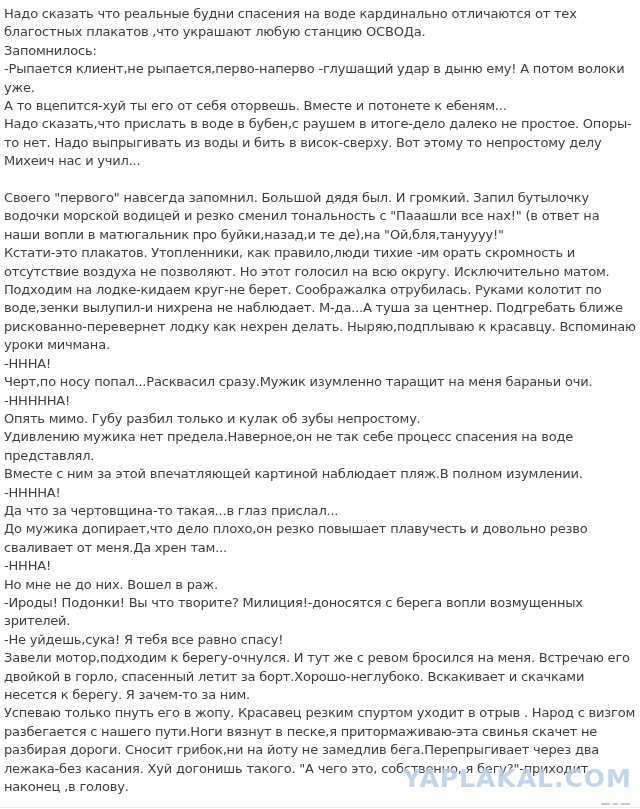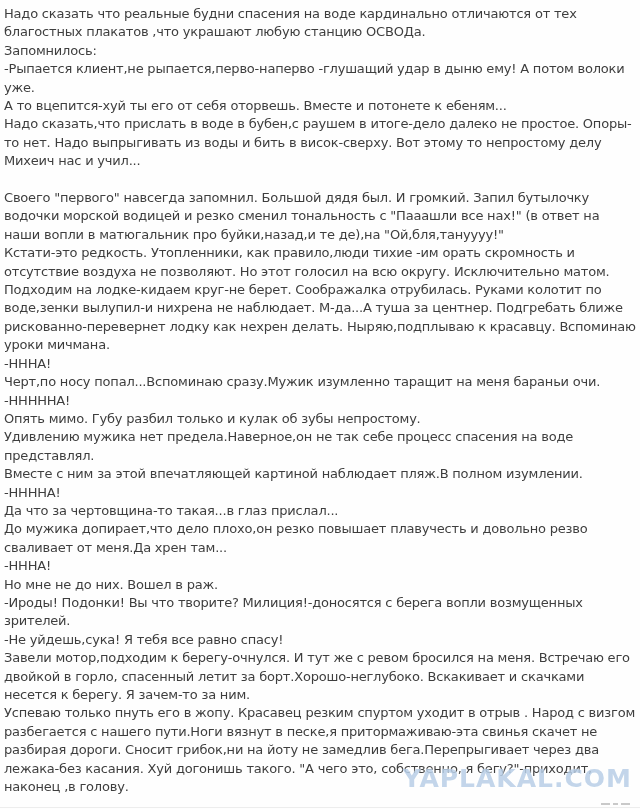--- a/index.html
+++ b/index.html
@@ -69,24 +69,24 @@
 <body style="background: rgb(254, 254, 254);">
 
 <div class="story" style="color: rgb(62, 62, 62);">
     <p>Надо сказать что реальные будни спасения на воде кардинально отличаются от тех благостных плакатов ,что украшают любую станцию ОСВОДа.</p>
     <p>Запомнилось:</p>
     <p>-Рыпается клиент,не рыпается,перво-наперво -глушащий удар в дыню ему! А потом волоки уже.</p>
     <p>А то вцепится-хуй ты его от себя оторвешь. Вместе и потонете к ебеням...</p>
     <p>Надо сказать,что прислать в воде в бубен,с раушем в итоге-дело далеко не простое. Опоры-то нет. Надо выпрыгивать из воды и бить в висок-сверху. Вот этому то непростому делу Михеич нас и учил...</p>
     <p class="blank"></p>
     <p>Своего "первого" навсегда запомнил. Большой дядя был. И громкий. Запил бутылочку водочки морской водицей и резко сменил тональность с "Пааашли все нах!" (в ответ на наши вопли в матюгальник про буйки,назад,и те де),на "Ой,бля,тануууу!"</p>
-    <p>Кстати-это редкость. Утопленники, как правило,люди тихие -им орать скромность и отсутствие воздуха не позволяют. Но этот голосил на всю округу. Исключительно матом.</p>
+    <p>Кстати-это плакатов. Утопленники, как правило,люди тихие -им орать скромность и отсутствие воздуха не позволяют. Но этот голосил на всю округу. Исключительно матом.</p>
     <p>Подходим на лодке-кидаем круг-не берет. Соображалка отрубилась. Руками колотит по воде,зенки вылупил-и нихрена не наблюдает. М-да...А туша за центнер. Подгребать ближе рискованно-перевернет лодку как нехрен делать. Ныряю,подплываю к красавцу. Вспоминаю уроки мичмана.</p>
     <p>-НННА!</p>
-    <p>Черт,по носу попал...Вспоминаю сразу.Мужик изумленно таращит на меня бараньи очи.</p>
+    <p>Черт,по носу попал...Расквасил сразу.Мужик изумленно таращит на меня бараньи очи.</p>
     <p>-НННННА!</p>
     <p>Опять мимо. Губу разбил только и кулак об зубы непростому.</p>
     <p>Удивлению мужика нет предела.Наверное,он не так себе процесс спасения на воде представлял.</p>
     <p>Вместе с ним за этой впечатляющей картиной наблюдает пляж.В полном изумлении.</p>
     <p>-ННННА!</p>
     <p>Да что за чертовщина-то такая...в глаз прислал...</p>
     <p>До мужика допирает,что дело плохо,он резко повышает плавучесть и довольно резво сваливает от меня.Да хрен там...</p>
     <p>-НННА!</p>
     <p>Но мне не до них. Вошел в раж.</p>
     <p>-Ироды! Подонки! Вы что творите? Милиция!-доносятся с берега вопли возмущенных зрителей.</p>

